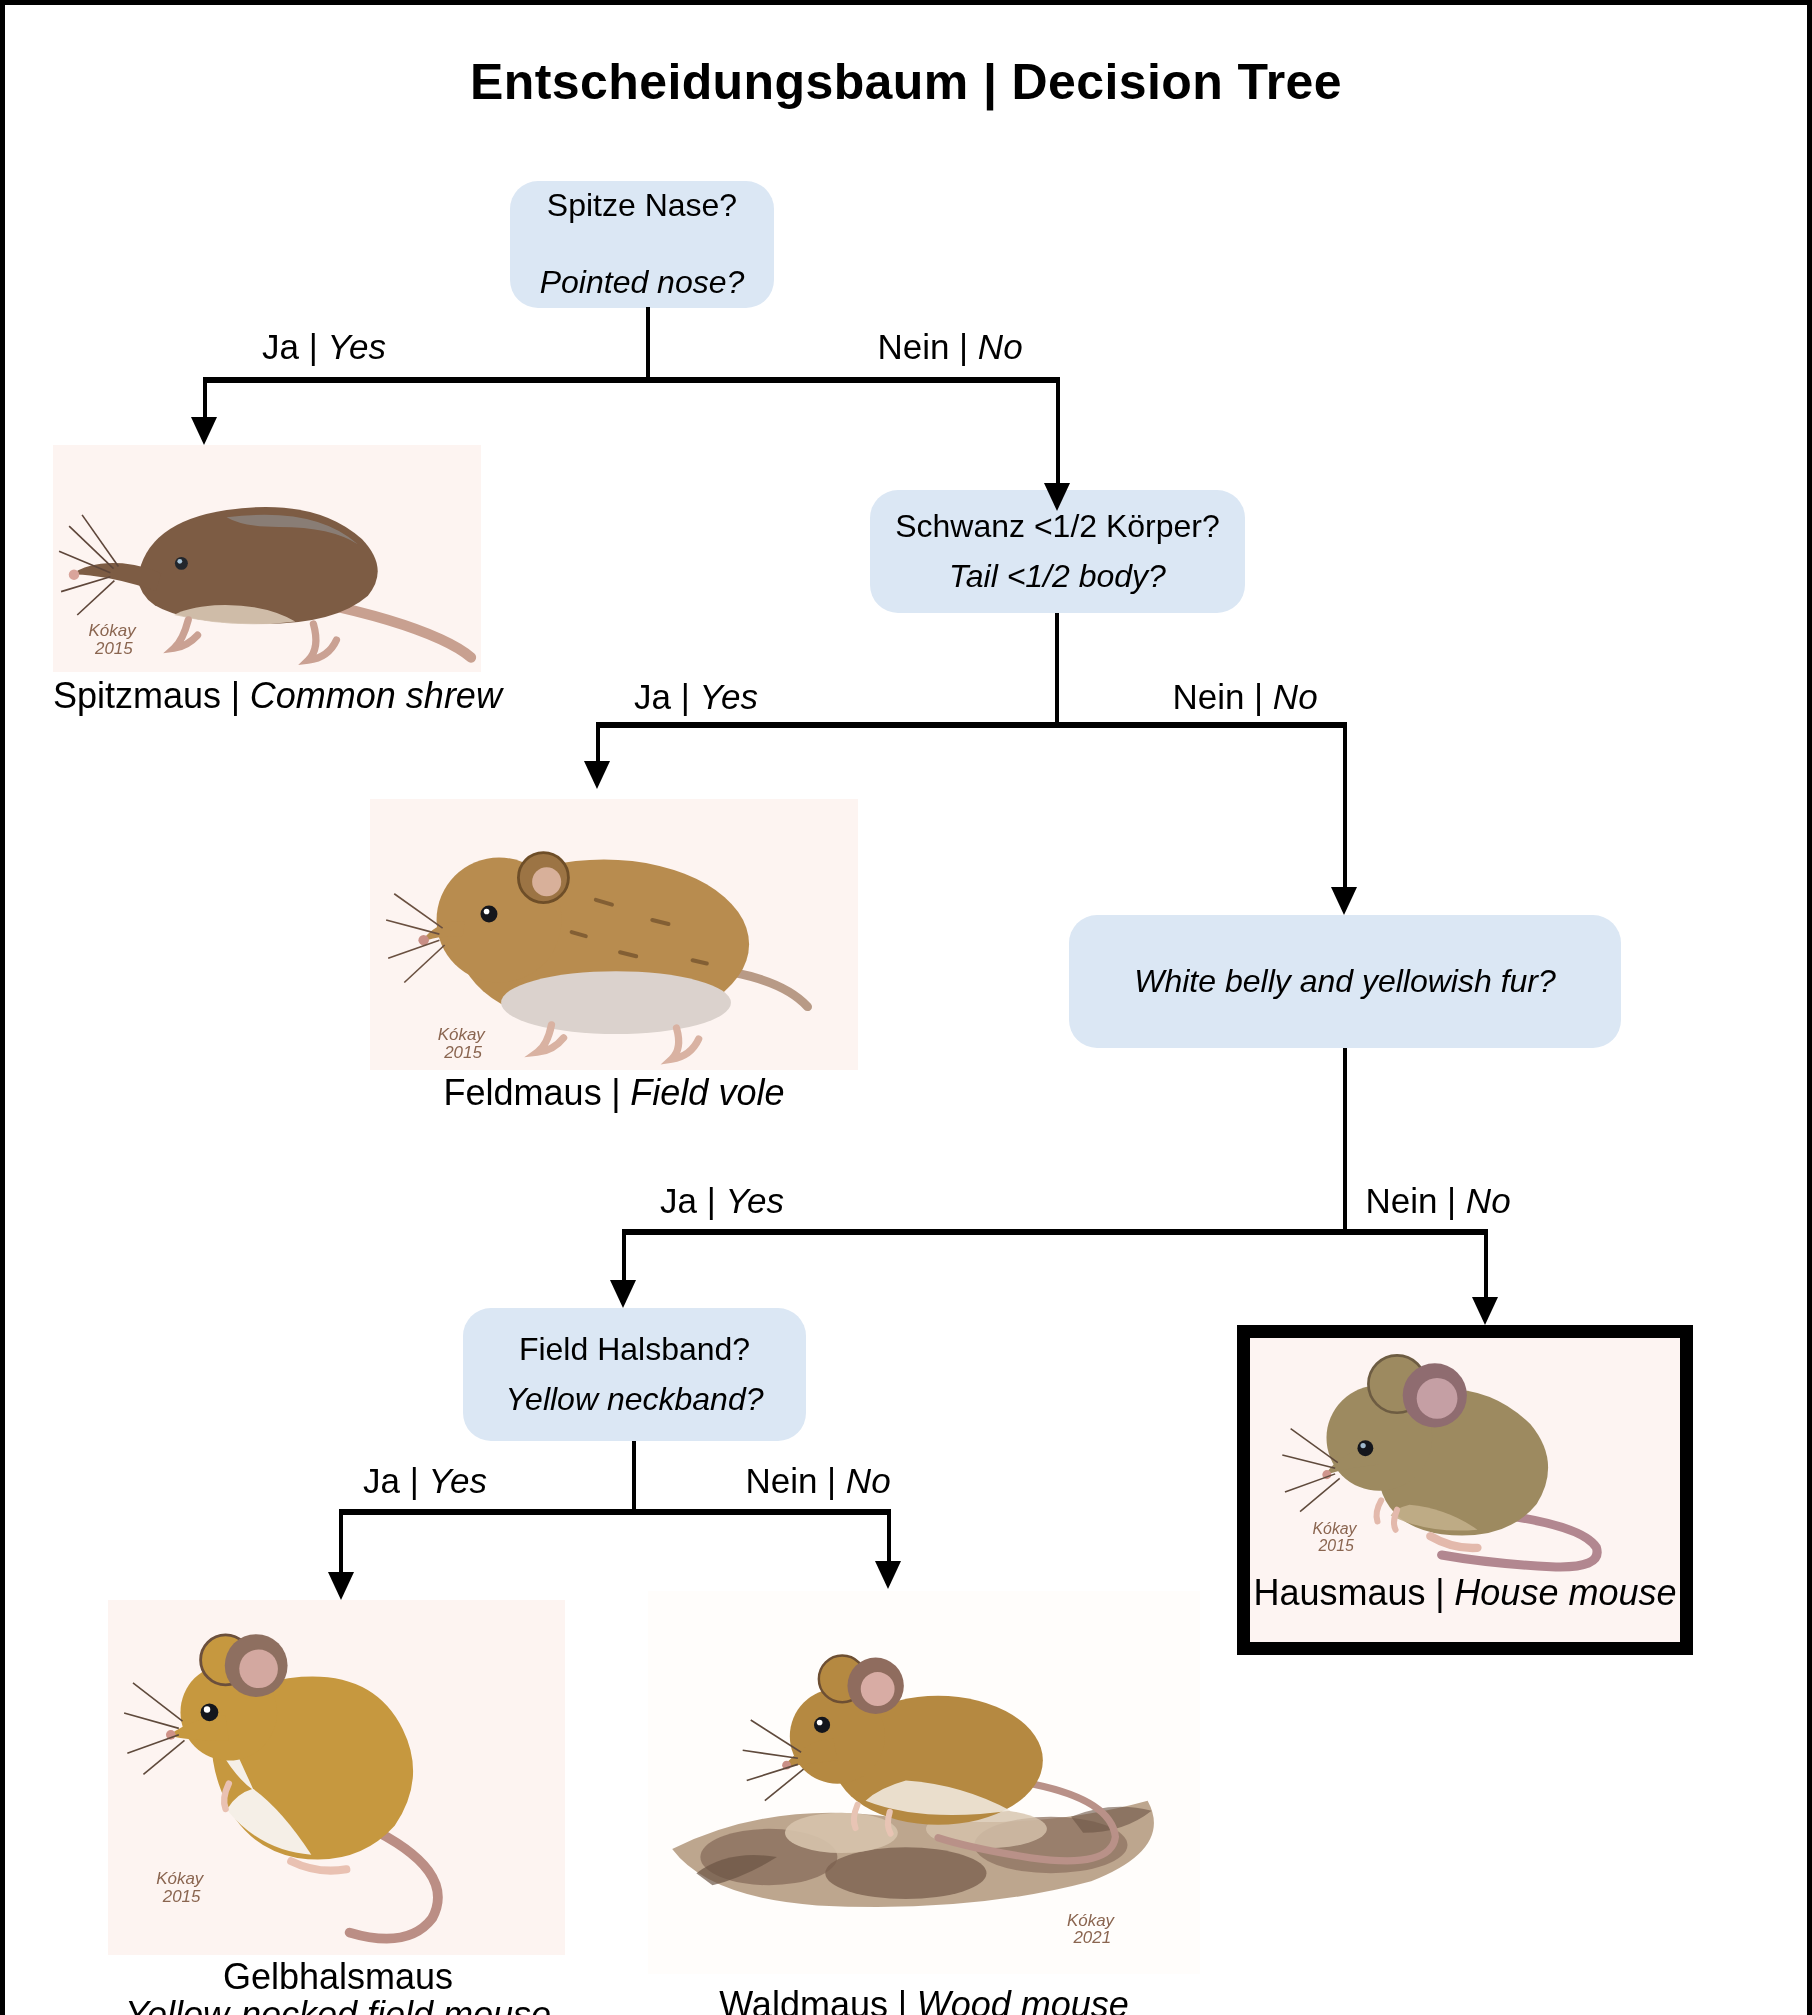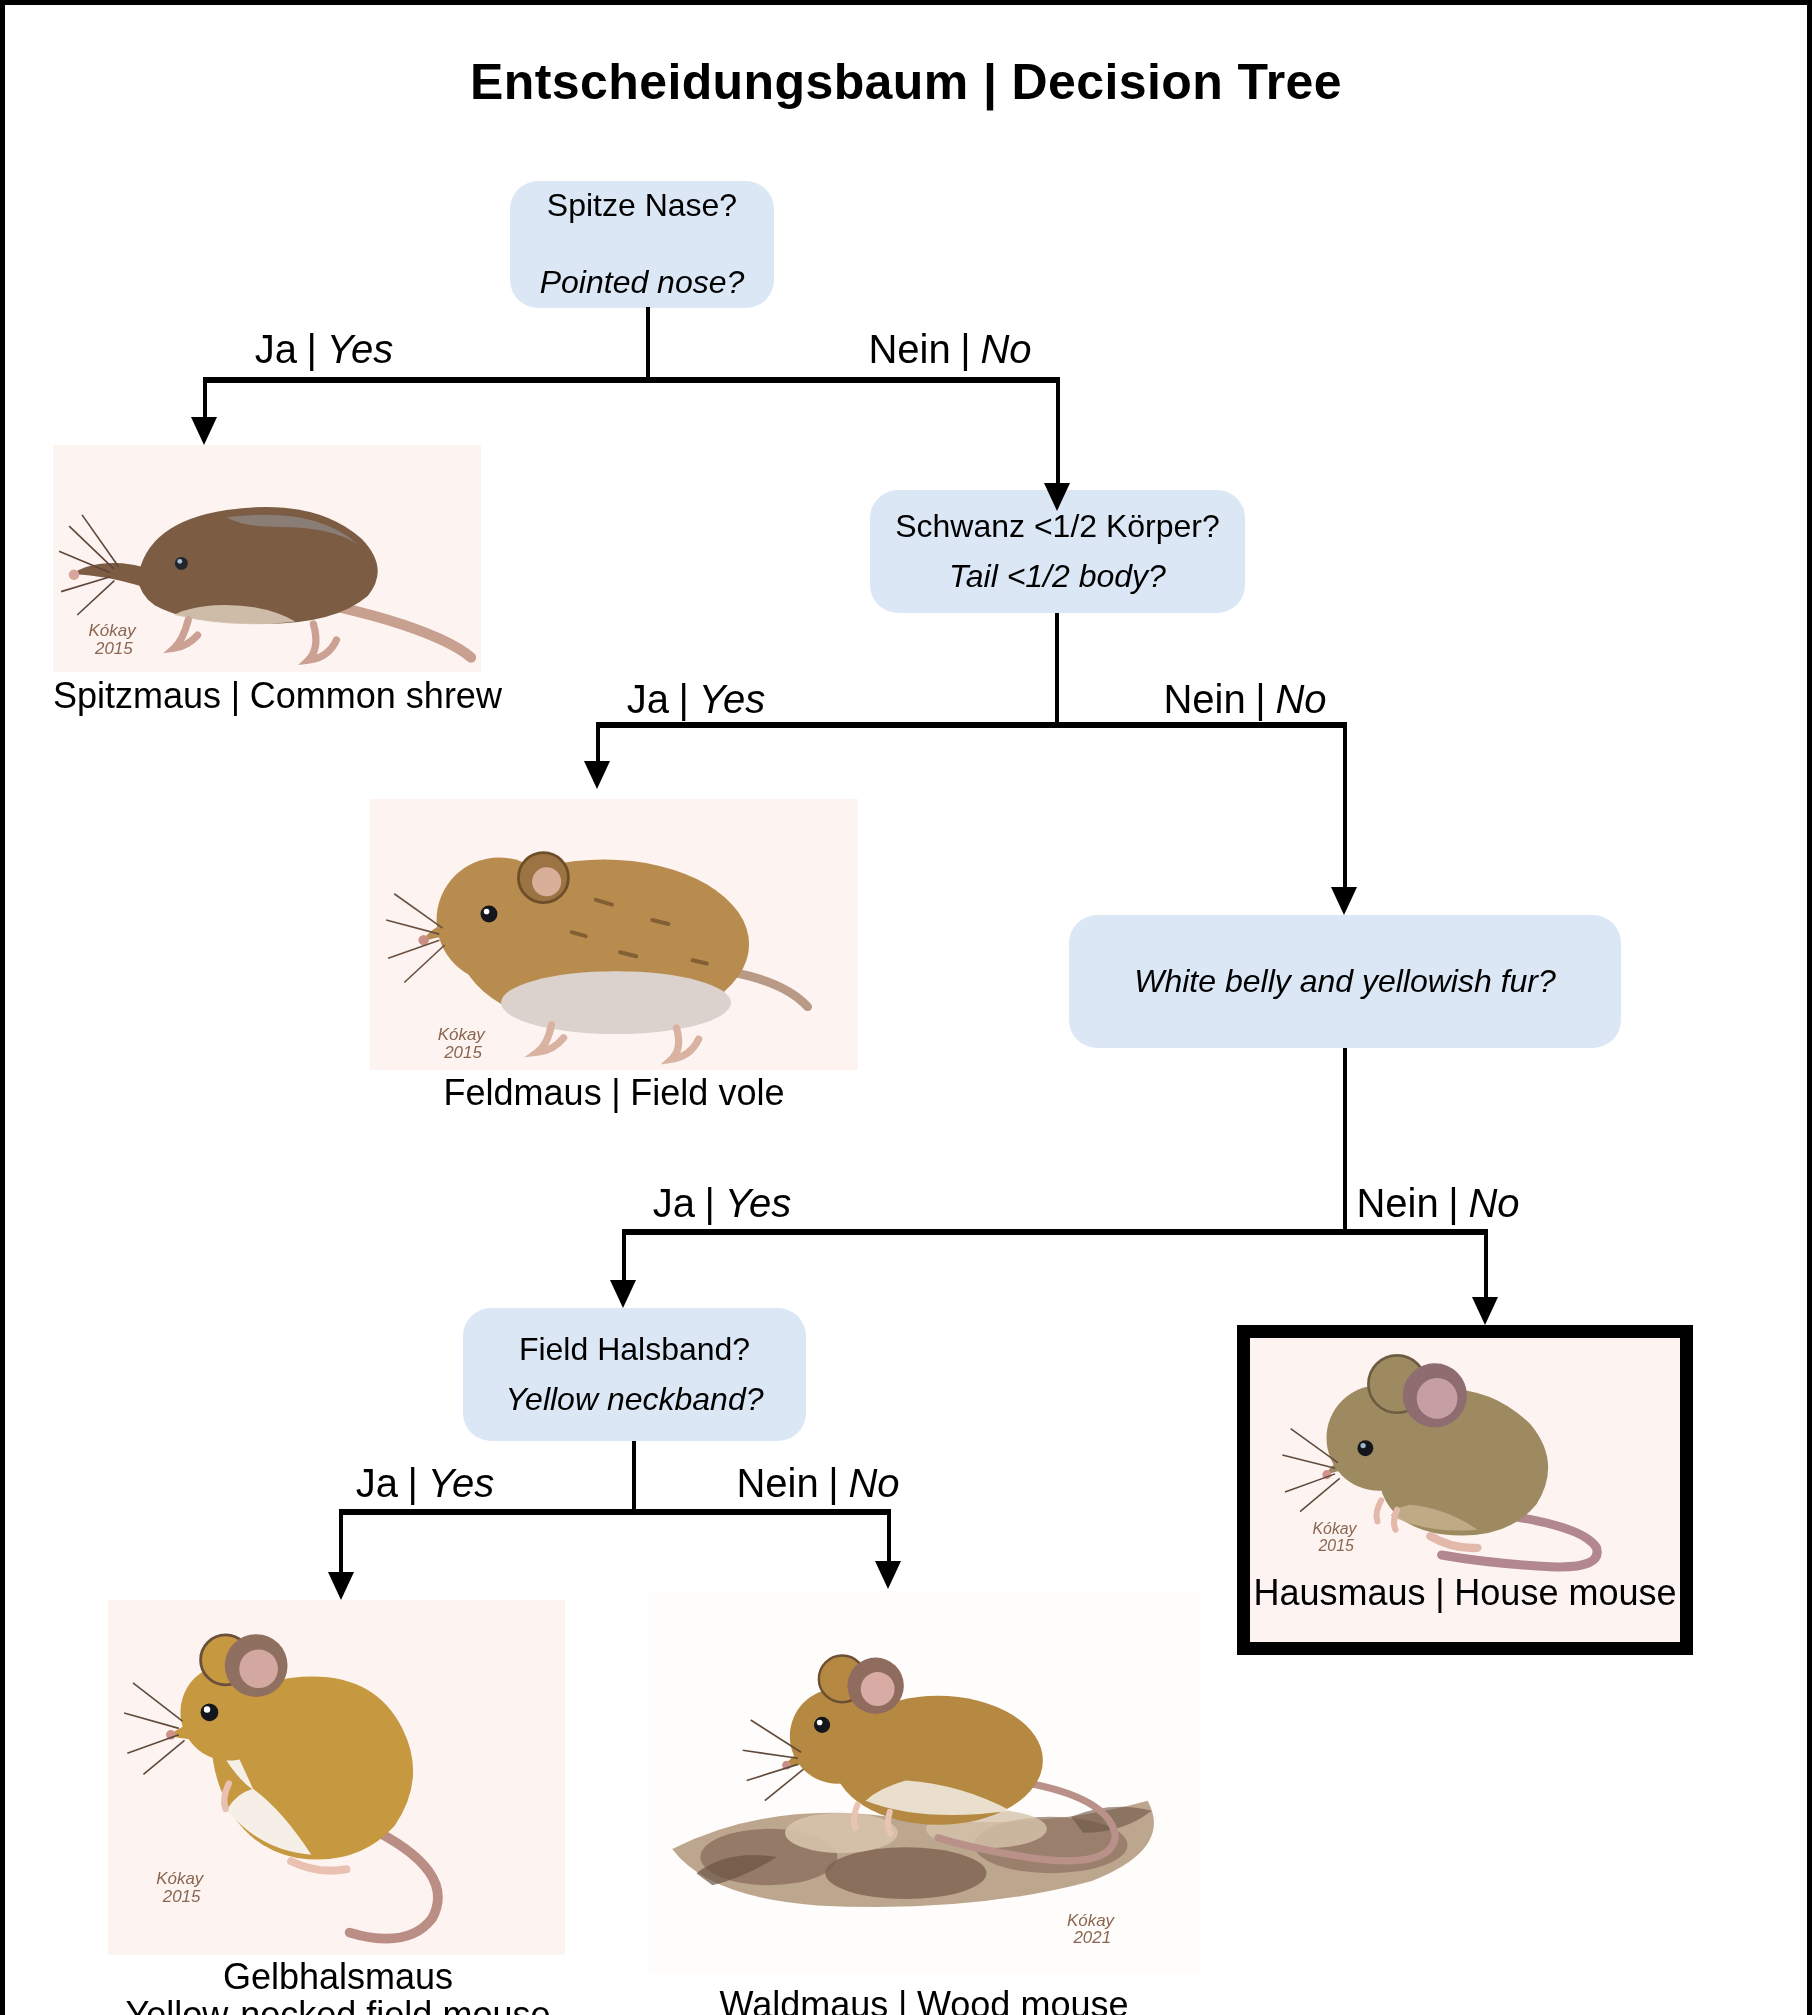--- a/index.html
+++ b/index.html
@@ -13,35 +13,35 @@
     left:0;top:48px;width:100%;text-align:center;
     font-size:50px;font-weight:bold;letter-spacing:0.4px;
   }
   .qnode{
     background:#dbe7f4;border-radius:28px;
     display:flex;flex-direction:column;justify-content:center;align-items:center;
     font-size:32px;line-height:1.55;text-align:center;white-space:nowrap;
   }
   .qnode .en{font-style:italic;}
   .blabel{
-    transform:translateX(-50%);font-size:40px;white-space:nowrap;
+    transform:translateX(-50%);font-size:35px;white-space:nowrap;
   }
   .blabel .en{font-style:italic;}
   .sep{margin:0 9.7px;font-style:normal;}
   .vline{width:4px;background:#000;}
   .hline{height:5.6px;background:#000;}
   .arrowhead{
     width:0;height:0;
     border-left:13.7px solid transparent;border-right:13.7px solid transparent;
     border-top:28px solid #000;
   }
   .leaf{background:#fdf4f1;overflow:hidden;}
   .leaf svg{display:block;width:100%;height:100%;}
   .caption{font-size:36px;text-align:center;white-space:nowrap;}
-  .caption .en{}
+  .caption .en{font-style:italic;}
   .hm-box{
     border:13.7px solid #000;background:#fdf4f2;box-sizing:border-box;
     display:flex;flex-direction:column;
   }
   .hm-box .pic{flex:1 1 auto;overflow:hidden;}
   .hm-box .pic svg{display:block;width:100%;height:100%;}
   .hm-box .caption{flex:0 0 auto;padding-bottom:28px;}
   .sig{font-size:42px;font-style:italic;fill:#8a6550;}
 </style>
 </head>

